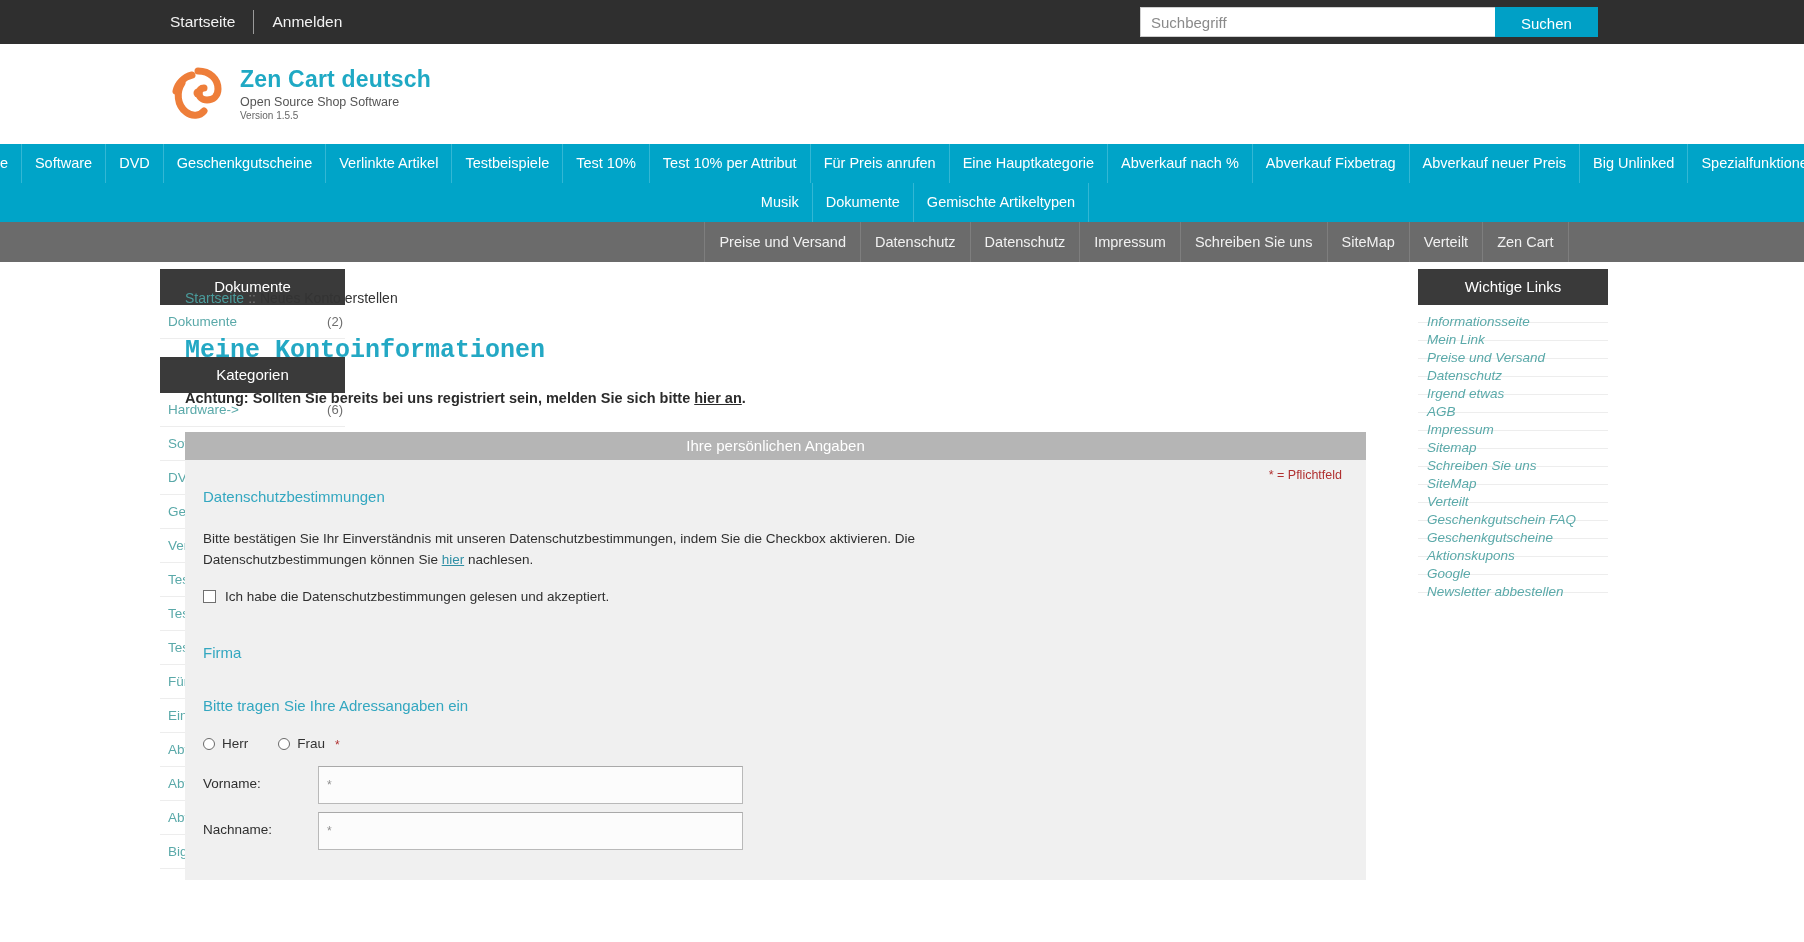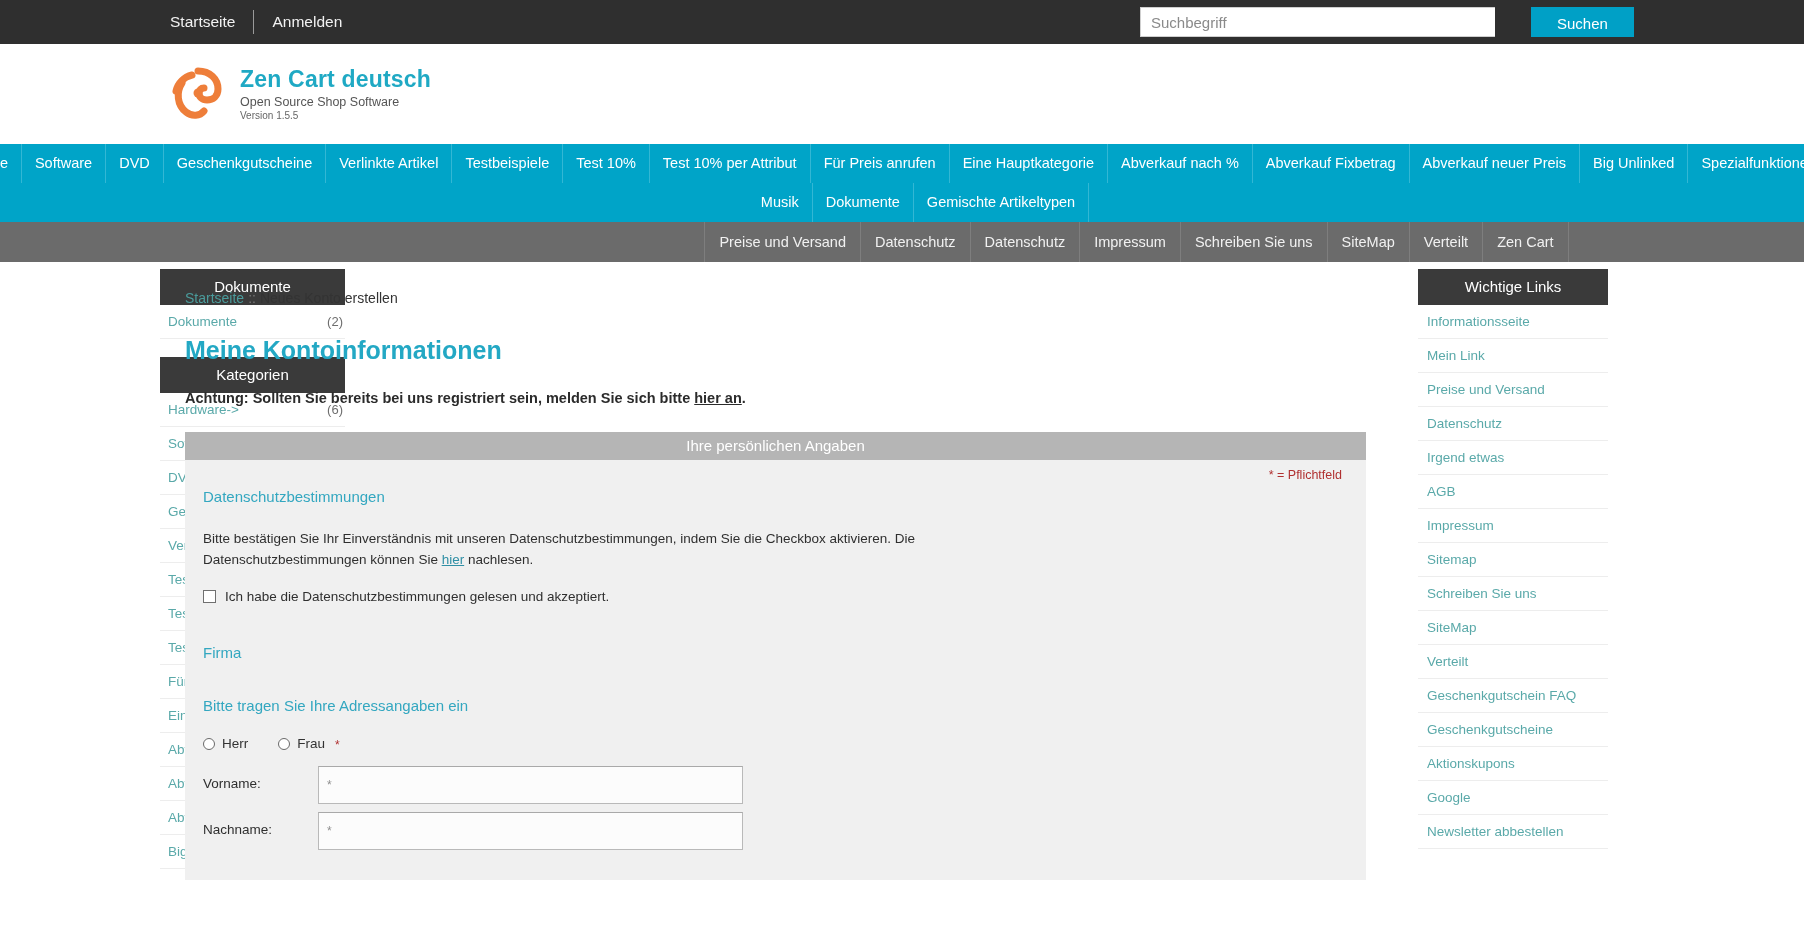--- a/index.html
+++ b/index.html
@@ -35,21 +35,20 @@
   }
   .topbar-links a:first-child { padding-left: 0; }
   .topbar-sep {
     width: 1px; height: 24px; background: #9a9a9a;
   }
   .search-wrap {
     position: absolute;
     left: 1140px; top: 7px;
     display: flex; align-items: stretch;
     height: 18px;
-    gap: 36px;
   }
   .search-input {
     width: 355px; height: 30px;
     border: 1px solid #cfcfcf;
     border-right: none;
     background: #fff;
     padding: 0 10px;
     font-size: 15px;
     color: #222;
     font-family: "Liberation Sans", sans-serif;
@@ -186,20 +185,21 @@
     color: #333;
     padding: 28px 0 0 0;
   }
   .crumb a { color: #4a9b9b; text-decoration: none; }
   .crumb .sep { color: #777; margin: 0 4px; }
   h1.page-title {
     color: #23a8c4;
     font-size: 25px;
     font-weight: bold;
     margin: 30px 0 0 0;
+    font-family: Liberation Mono, monospace;
   }
   .notice {
     font-size: 14.5px;
     font-weight: bold;
     color: #2b2b2b;
     margin-top: 25px;
   }
   .notice a { color: #2b2b2b; }
   .form-head {
     background: #b5b5b5;
@@ -310,25 +310,26 @@
     background: #3a3a3a;
     color: #fff;
     text-align: center;
     font-size: 15px;
     height: 36px;
     line-height: 36px;
     margin-top: 7px;
   }
   .sbr-item {
     border-bottom: 1px solid #ededed;
-    height: 34px;
+    height: 18px;
     line-height: 34px;
     padding-left: 9px;
     font-size: 13.5px;
     color: #5aa9a9;
+    font-style: italic;
   }
 </style>
 </head>
 <body>
 
 <div class="topbar">
   <div class="topbar-links">
     <a href="#">Startseite</a>
     <div class="topbar-sep"></div>
     <a href="#">Anmelden</a>

